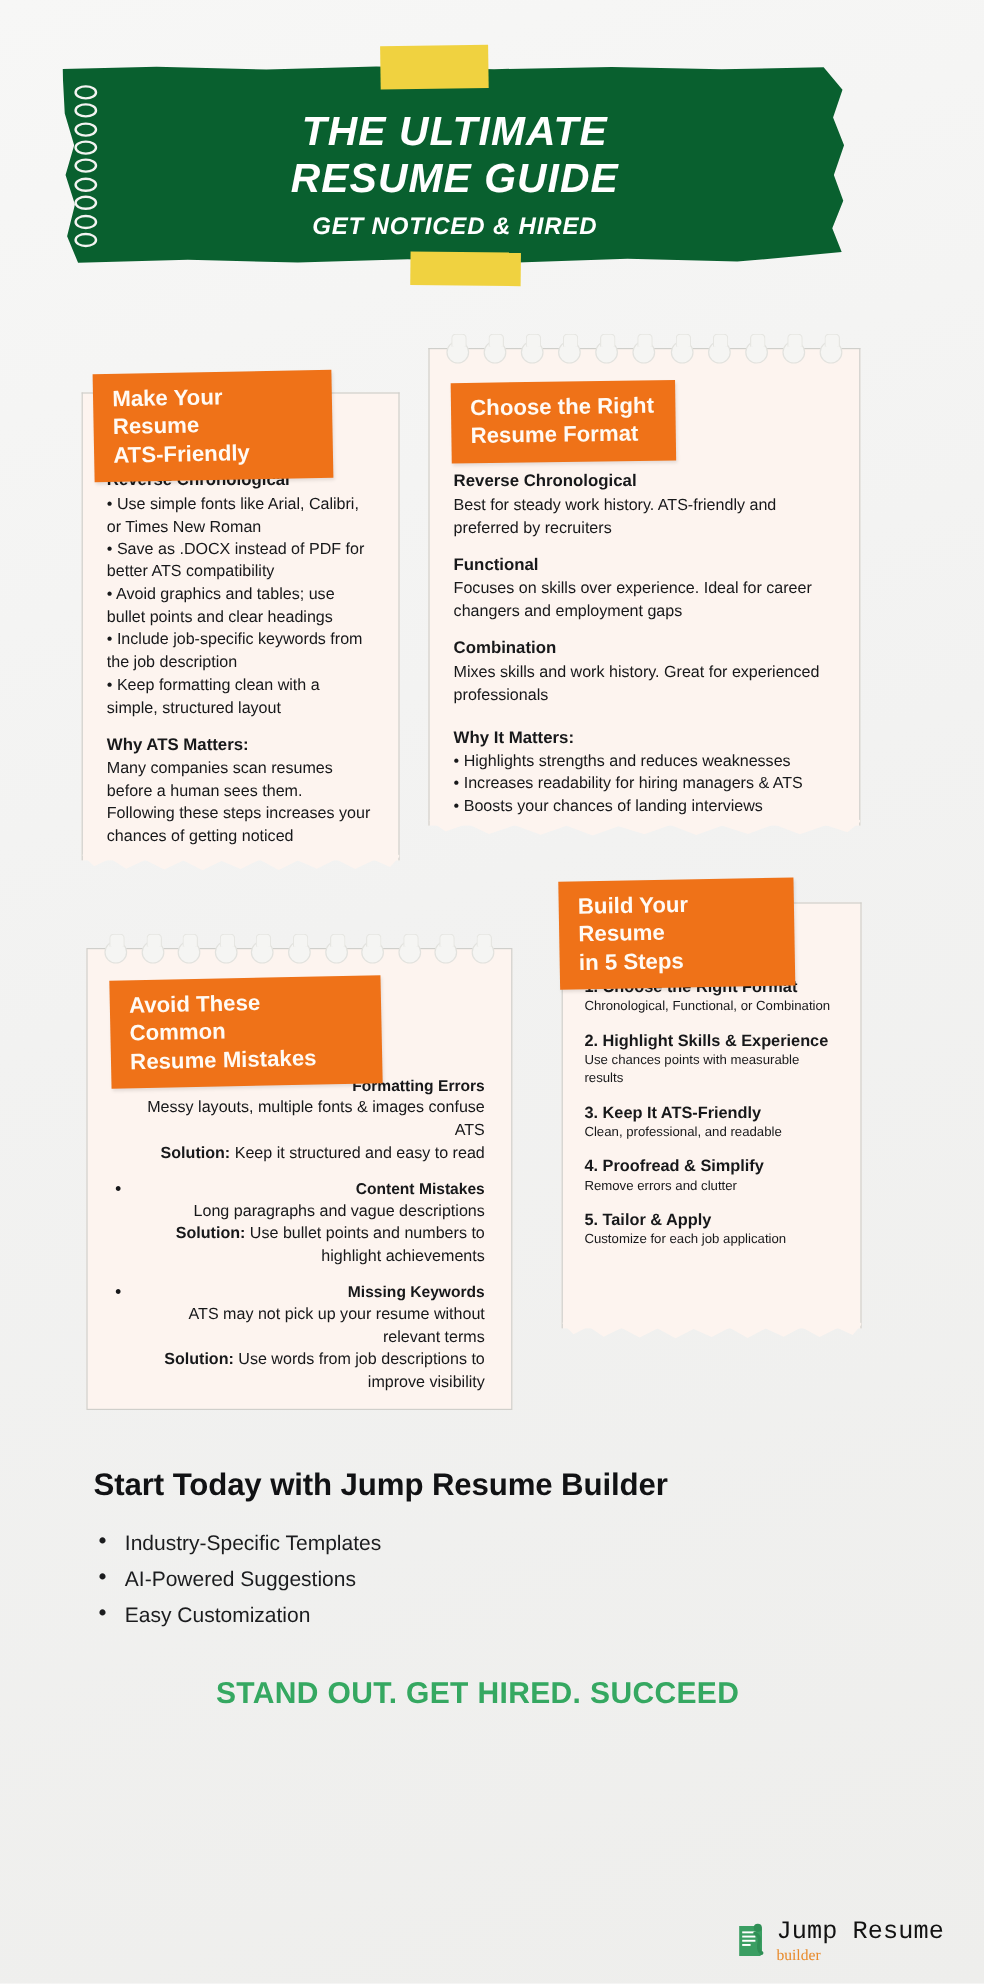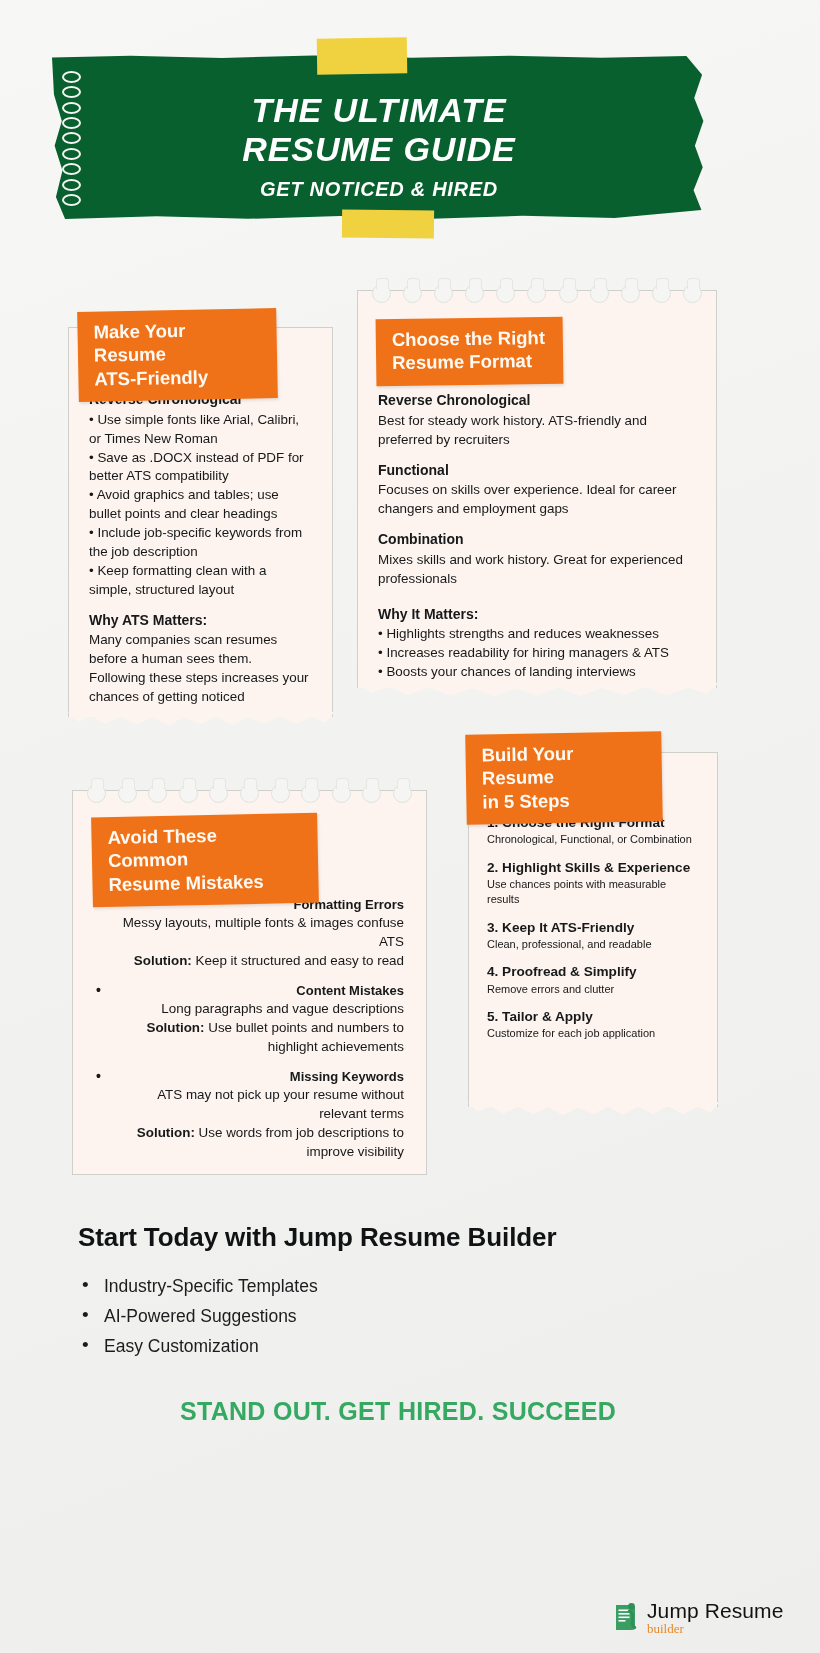--- a/index.html
+++ b/index.html
@@ -261,21 +261,21 @@
     align-items: center;
     gap: 7px;
   }
   #logo-mark {
     width: 28px;
     height: 31px;
     flex: none;
   }
   #logo-text-wrap { line-height: 1; }
   #logo-title {
-    font-family: Liberation Sans, sans-serif;
+    font-family: Liberation Mono, monospace;
     font-size: 21px;
     color: #121212;
     letter-spacing: 0.1px;
   }
   #logo-sub {
     font-family: "Liberation Serif", serif;
     font-size: 13px;
     font-weight: normal;
     color: #e88a2a;
     text-align: left;

